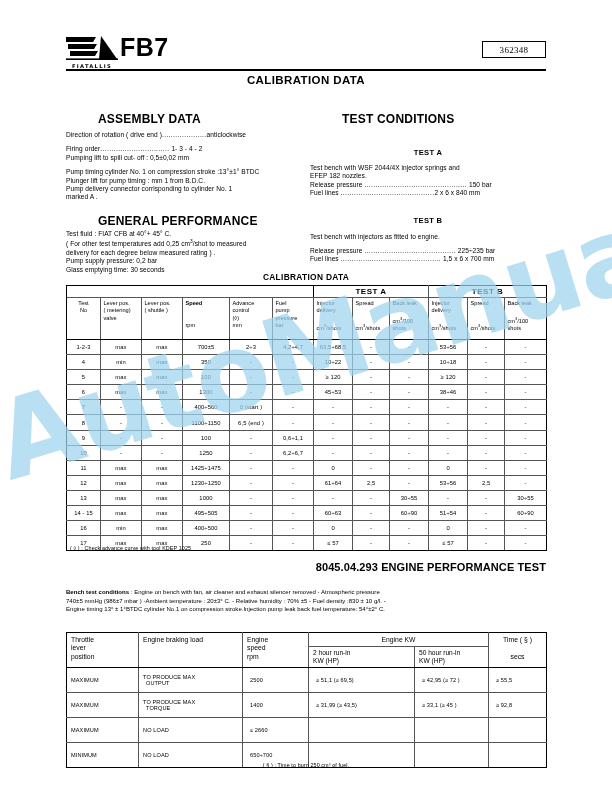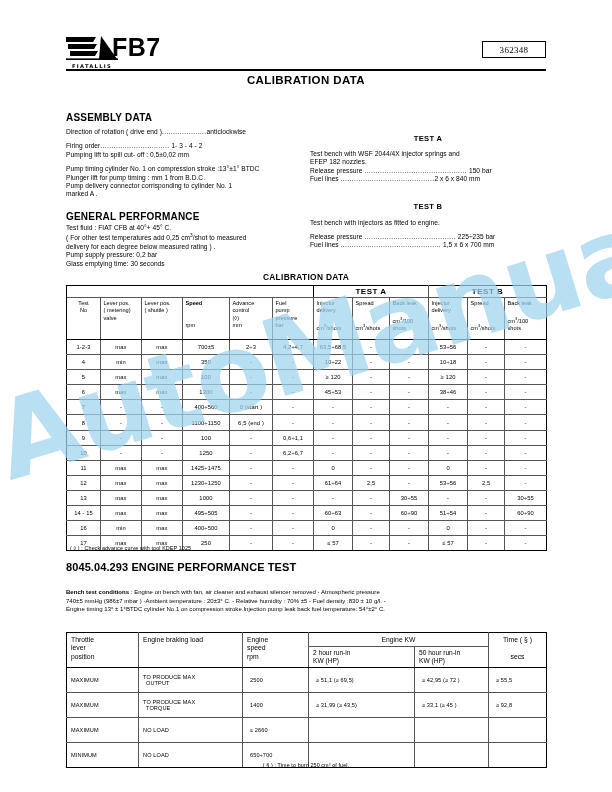--- a/index.html
+++ b/index.html
@@ -65,21 +65,21 @@
     font-family: "DejaVu Sans", sans-serif;
     font-size: 5.2px;
     font-weight: bold;
     letter-spacing: 1.3px;
     margin-top: 1px;
     text-align: center;
     width: 52px;
   }
   .model {
     position: absolute;
-    left: 46px; top: 0px;
+    left: 54px; top: 0px;
     font-family: "Liberation Sans", sans-serif;
     font-size: 25px;
     font-weight: bold;
     letter-spacing: .4px;
   }
   .docnum-box {
     position: absolute;
     right: 0; top: 8px;
     width: 62px; height: 15px;
     border: 1.2px solid #000;
@@ -113,23 +113,24 @@
   }
   .title-2 {
     font-size: 11.5px;
     font-weight: bold;
     letter-spacing: .2px;
     line-height: 15px;
   }
 
   
   .sect-h {
-    font-size: 10px;
+    font-size: 12px;
     font-weight: bold;
     letter-spacing: .2px;
+    margin-left: 32px;
   }
   .tx {
     font-size: 6.6px;
     line-height: 8.4px;
     letter-spacing: .05px;
   }
   .tx.gap { margin-top: 6px; }
   .ctr { text-align: center; font-weight: bold; font-size: 7.6px; letter-spacing:.3px;}
 
   .col-left {
@@ -210,21 +211,21 @@
     left: 70px; top: 545px;
     font-size: 5.4px;
     letter-spacing: .1px;
   }
 
   
   .perf-title {
     position: absolute;
     left: 66px; top: 561px;
     width: 480px;
-    text-align: left;
+    text-align: right;
     font-size: 11px;
     font-weight: bold;
     letter-spacing: .1px;
   }
   .bench {
     position: absolute;
     left: 66px; top: 588px;
     width: 482px;
     font-size: 6px;
     line-height: 8.5px;
@@ -333,20 +334,21 @@
       <div class="tx" style="margin-top:2px;">Test fluid : FIAT CFB at 40°+ 45° C.</div>
       <div class="tx">
         <span>( For other test temperatures add 0,25 cm</span><sup class="cm">3</sup><span>/shot to measured</span>
       </div>
       <div class="tx">delivery for each degree below measured rating ) .</div>
       <div class="tx">Pump supply pressure:  0,2 bar</div>
       <div class="tx">Glass emptying time: 30 seconds</div>
     </div>
 
     <div class="col-right">
+      <div class="sect-h">TEST CONDITIONS</div>
 
       <div class="ctr" style="margin-top:22px;">TEST A</div>
       <div class="tx" style="margin-top:7px;">Test  bench with WSF 2044/4X injector springs and</div>
       <div class="tx">EFEP 182 nozzles.</div>
       <div class="tx">
         <span>Release pressure</span>
         <span class="dots">..............................................</span>
         <span>150 bar</span>
       </div>
       <div class="tx">

